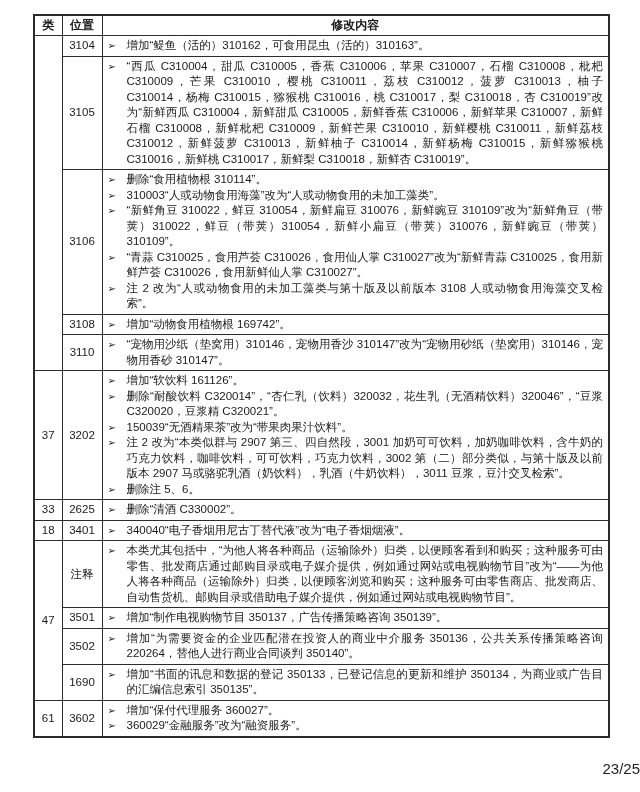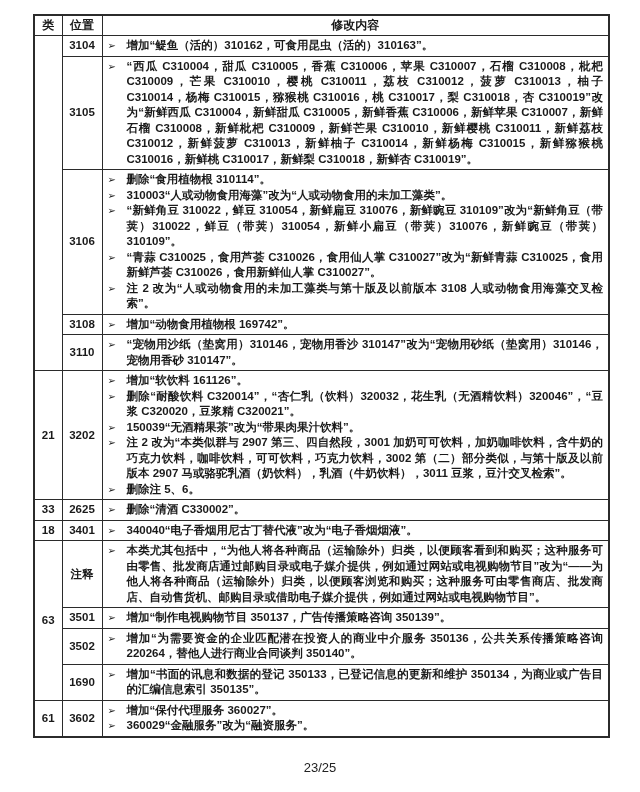--- a/index.html
+++ b/index.html
@@ -22,21 +22,20 @@
     border-collapse: collapse;
     table-layout: fixed;
     border: 2px solid #2b2b2b;
   }
   table.rev col.c1 { width: 28px; }
   table.rev col.c2 { width: 40px; }
   table.rev col.c3 { width: 507px; }
   table.rev th, table.rev td {
     border: 1px solid #2b2b2b;
     vertical-align: middle;
-    font-weight: bold;
   }
   table.rev th {
     font-size: 12px;
     font-weight: bold;
     text-align: center;
     padding: 2px 1px;
     line-height: 15px;
   }
   td.cell-class, td.cell-pos {
     text-align: center;
@@ -58,22 +57,22 @@
   .item .bullet {
     position: absolute;
     left: 3px; top: 0;
     font-size: 10px;
     line-height: 15.5px;
   }
   .footer {
     position: absolute;
     left: 0; top: 760px;
     width: 100%;
-    text-align: center;
-    font-size: 13px;
+    text-align: right;
+    font-size: 15px;
     color: #222;
   }
 </style>
 </head>
 <body>
 
 <div class="page">
 
   <table class="rev">
     <colgroup>
@@ -120,21 +119,21 @@
         </td>
       </tr>
       <tr>
         <td class="cell-pos">3110</td>
         <td class="cell-content">
           <div class="item"><span class="bullet">➢</span><span>“宠物用沙纸（垫窝用）310146，宠物用香沙 310147”改为“宠物用砂纸（垫窝用）310146，宠物用香砂 310147”。</span></div>
         </td>
       </tr>
 
       <tr>
-        <td class="cell-class">21</td>
+        <td class="cell-class">37</td>
         <td class="cell-pos">3202</td>
         <td class="cell-content">
           <div class="item"><span class="bullet">➢</span><span>增加“软饮料 161126”。</span></div>
           <div class="item"><span class="bullet">➢</span><span>删除“耐酸饮料 C320014”，“杏仁乳（饮料）320032，花生乳（无酒精饮料）320046”，“豆浆 C320020，豆浆精 C320021”。</span></div>
           <div class="item"><span class="bullet">➢</span><span>150039“无酒精果茶”改为“带果肉果汁饮料”。</span></div>
           <div class="item"><span class="bullet">➢</span><span>注 2 改为“本类似群与 2907 第三、四自然段，3001 加奶可可饮料，加奶咖啡饮料，含牛奶的巧克力饮料，咖啡饮料，可可饮料，巧克力饮料，3002 第（二）部分类似，与第十版及以前版本 2907 马或骆驼乳酒（奶饮料），乳酒（牛奶饮料），3011 豆浆，豆汁交叉检索”。</span></div>
           <div class="item"><span class="bullet">➢</span><span>删除注 5、6。</span></div>
         </td>
       </tr>
 
@@ -148,21 +147,21 @@
 
       <tr>
         <td class="cell-class">18</td>
         <td class="cell-pos">3401</td>
         <td class="cell-content">
           <div class="item"><span class="bullet">➢</span><span>340040“电子香烟用尼古丁替代液”改为“电子香烟烟液”。</span></div>
         </td>
       </tr>
 
       <tr>
-        <td class="cell-class" rowspan="4">63</td>
+        <td class="cell-class" rowspan="4">47</td>
         <td class="cell-pos">注释</td>
         <td class="cell-content">
           <div class="item"><span class="bullet">➢</span><span>本类尤其包括中，“为他人将各种商品（运输除外）归类，以便顾客看到和购买；这种服务可由零售、批发商店通过邮购目录或电子媒介提供，例如通过网站或电视购物节目”改为“——为他人将各种商品（运输除外）归类，以便顾客浏览和购买；这种服务可由零售商店、批发商店、自动售货机、邮购目录或借助电子媒介提供，例如通过网站或电视购物节目”。</span></div>
         </td>
       </tr>
       <tr>
         <td class="cell-pos">3501</td>
         <td class="cell-content">
           <div class="item"><span class="bullet">➢</span><span>增加“制作电视购物节目 350137，广告传播策略咨询 350139”。</span></div>
         </td>

